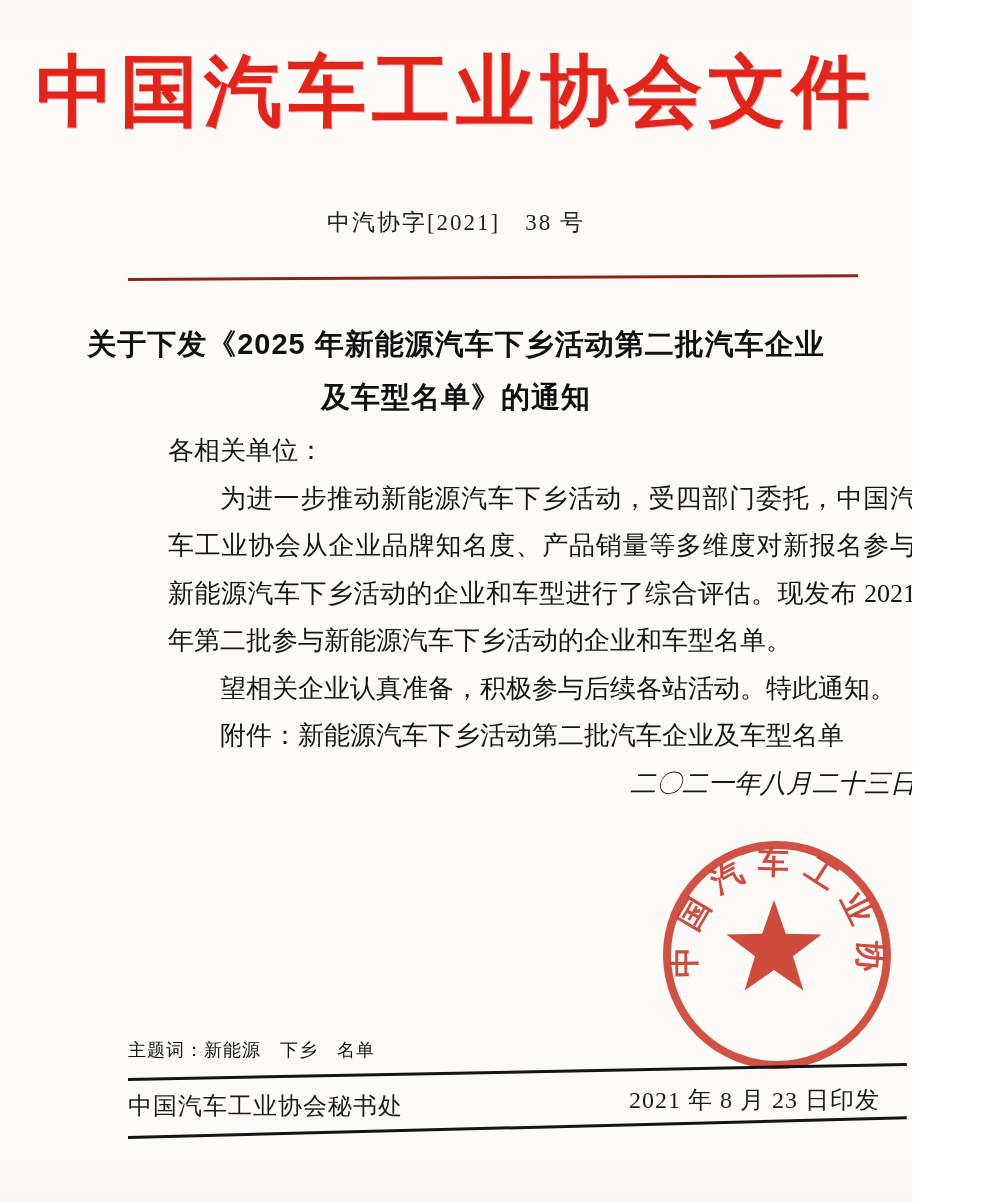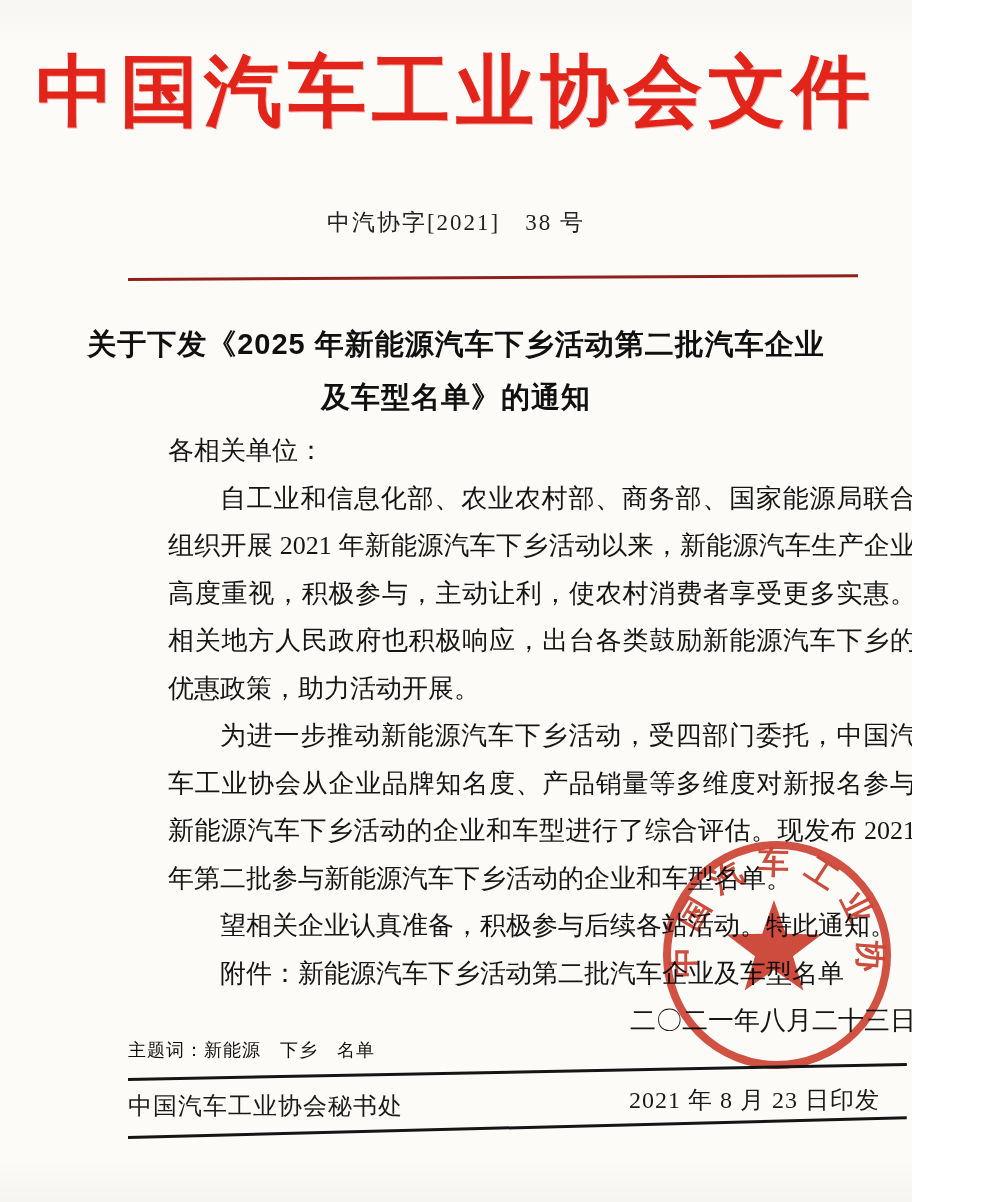--- a/index.html
+++ b/index.html
@@ -38,21 +38,21 @@
   .body-text{
     position:absolute;top:427px;left:127px;width:748px;
     font-size:26px;line-height:47.5px;
     text-align:justify;text-justify:inter-character;
     color:#151515;
     margin-left:41px;
   }
   .body-text p{margin:0;text-indent:2em;}
   .body-text .salutation{text-indent:0;}
   .date-line{
-    text-align:right;text-indent:0;margin-right:-32px;
+    text-align:right;text-indent:0;margin-right:-32px;font-style:italic;
   }
   .keywords{
     position:absolute;left:128px;top:1038px;
     font-family:"Liberation Sans","DejaVu Sans",sans-serif;
     font-size:18px;font-weight:normal;color:#101010;letter-spacing:1px;
   }
   .rule-black-1{
     position:absolute;left:128px;top:1078px;width:779px;height:3px;
     background:#151515;transform:rotate(-1.1deg);transform-origin:left center;
   }
@@ -82,21 +82,20 @@
 
   <div class="red-rule"></div>
 
   <div class="doc-title">
     <div>关于下发《2025 年新能源汽车下乡活动第二批汽车企业</div>
     <div>及车型名单》的通知</div>
   </div>
 
   <div class="body-text">
     <p class="salutation">各相关单位：</p>
-    <p>自工业和信息化部、农业农村部、商务部、国家能源局联合组织开展 2021 年新能源汽车下乡活动以来，新能源汽车生产企业高度重视，积极参与，主动让利，使农村消费者享受更多实惠。相关地方人民政府也积极响应，出台各类鼓励新能源汽车下乡的优惠政策，助力活动开展。</p>
     <p>为进一步推动新能源汽车下乡活动，受四部门委托，中国汽车工业协会从企业品牌知名度、产品销量等多维度对新报名参与新能源汽车下乡活动的企业和车型进行了综合评估。现发布 2021 年第二批参与新能源汽车下乡活动的企业和车型名单。</p>
     <p>望相关企业认真准备，积极参与后续各站活动。特此通知。</p>
     <p>附件：新能源汽车下乡活动第二批汽车企业及车型名单</p>
     <p class="date-line">二〇二一年八月二十三日</p>
   </div>
 
   <svg class="seal" viewBox="0 0 250 250" xmlns="http://www.w3.org/2000/svg">
     <circle cx="125" cy="125" r="110" fill="none" stroke="#ce3929" stroke-width="8" opacity="0.95"></circle>
     <path fill="#c93323" opacity="0.95" d="M122,70 L133.8,103.8 L169.6,104.5 L141,126.2 L151.4,160.5 L122,140 L92.6,160.5 L103,126.2 L74.4,104.5 L110.2,103.8 Z"></path>
     <defs>

